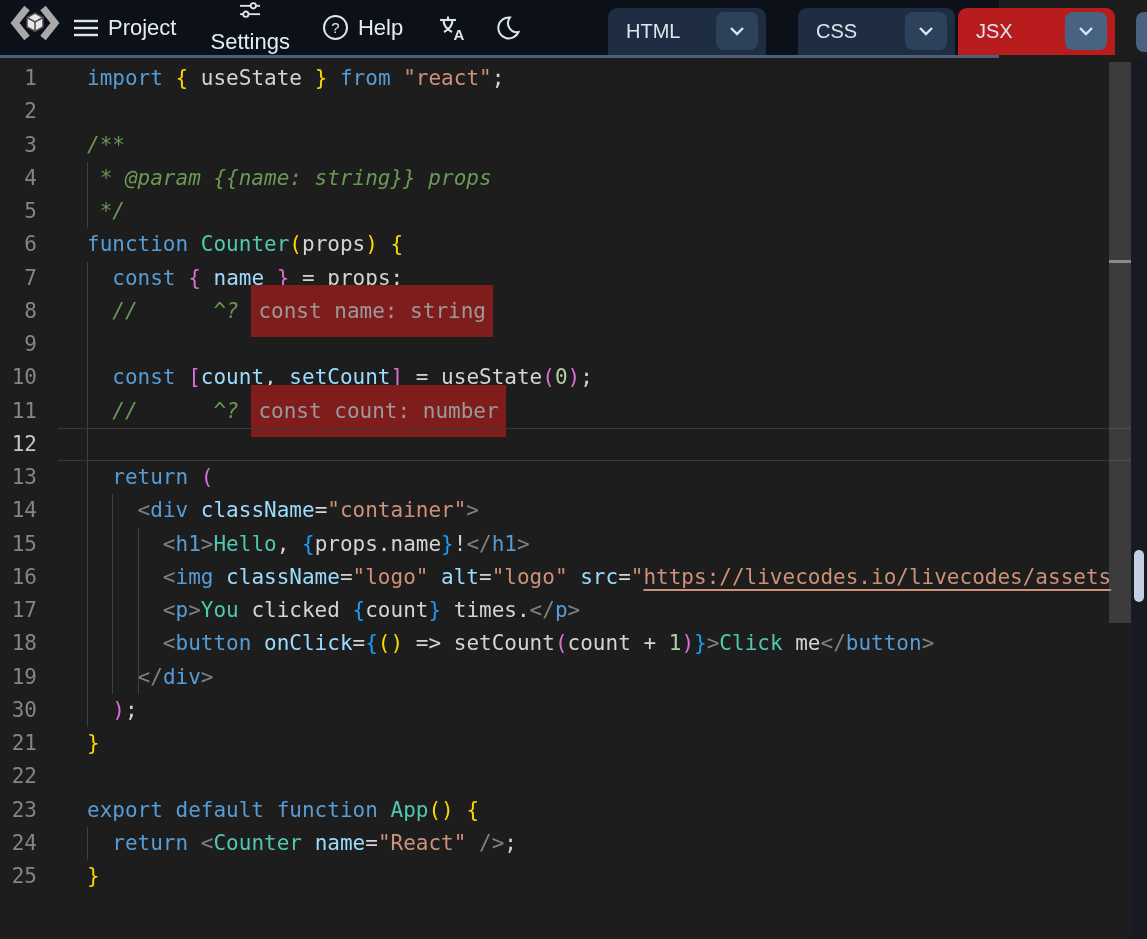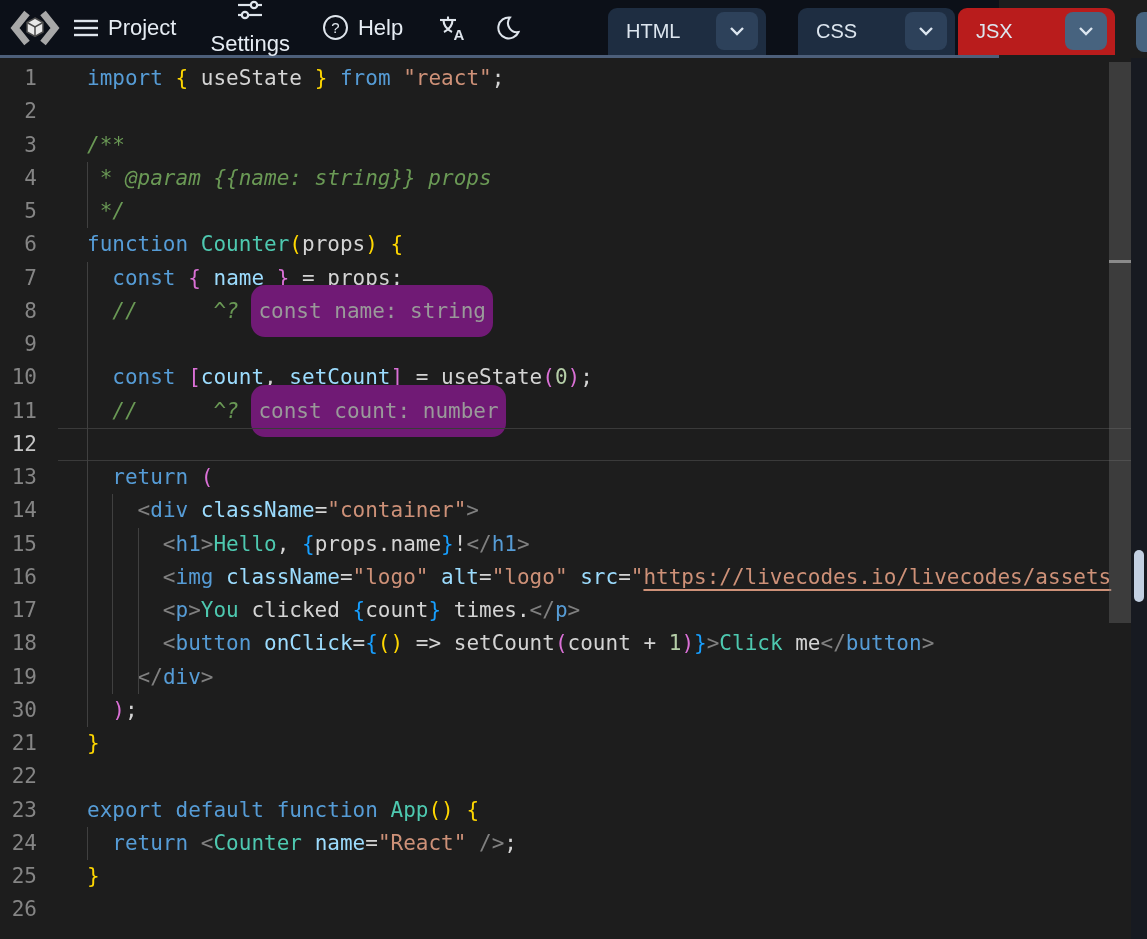--- a/index.html
+++ b/index.html
@@ -3,21 +3,21 @@
 <meta charset="utf-8">
 <style>
   * { margin:0; padding:0; box-sizing:border-box; }
   html,body { width:1147px; height:939px; overflow:hidden; background:#1d1d1d; }
   body { position:relative; font-family:"Liberation Sans", sans-serif; }
 
   
   .toolbar {
     position:absolute; left:0; top:0; width:999px; height:58px;
     background:#0c1018; border-bottom:3px solid #4d5f7a;
-    display:flex; align-items:center;
+    display:flex; 
   }
   .logo { width:54px; height:46px; margin-left:8px; flex:0 0 auto; cursor:pointer; }
   .menu-item {
     display:flex; align-items:center; gap:9px; color:#e6ecf3;
     font-size:22px; cursor:pointer; white-space:nowrap;
   }
   .mi-project { margin-left:11px; }
   .mi-settings { margin-left:34px;flex-direction:column; }
   .mi-help { margin-left:32px; }
   .icon-btn { margin-left:34px; cursor:pointer; display:flex; align-items:center; }
@@ -71,21 +71,21 @@
   .tk-var { color:#9cdcfe; }
   .tk-attr{ color:#9cdcfe; }
   .tk-pln { color:#d4d4d4; }
   .tk-com { color:#6a9955; font-style:italic; }
   .tk-num { color:#b5cea8; }
   .tk-b1  { color:#ffd700; }
   .tk-b2  { color:#da70d6; }
   .tk-b3  { color:#179fff; }
   .tk-tag { color:#569cd6; }
   .tk-tagb{ color:#808080; }
-  .tk-hint{ color:#9a9a9a; background:#701a75; padding:14px 7px; font-style:normal;border-radius:14px; }
+  .tk-hint{ color:#9a9a9a; background:#7f1d1d; padding:14px 7px; font-style:normal; }
 
   
   .ed-scrollbar {
     position:absolute; left:1109px; top:4px; width:22px; height:561px;
     background:rgba(121,121,121,0.35);
   }
   .ed-cursor-mark {
     position:absolute; left:1109px; top:202px; width:22px; height:3px;
     background:rgba(215,215,215,0.5);
   }
@@ -208,21 +208,20 @@
       <div class="code-line"><span class="ln">16</span><span class="guide" style="left: 87px;"></span><span class="guide" style="left: 112.3px;"></span><span class="guide" style="left: 137.6px;"></span><span class="code"><span class="tk-pln">      </span><span class="tk-tagb">&lt;</span><span class="tk-tag">img</span><span class="tk-pln"> </span><span class="tk-attr">className</span><span class="tk-pln">=</span><span class="tk-str">"logo"</span><span class="tk-pln"> </span><span class="tk-attr">alt</span><span class="tk-pln">=</span><span class="tk-str">"logo"</span><span class="tk-pln"> </span><span class="tk-attr">src</span><span class="tk-pln">=</span><span class="tk-str">"</span><span class="tk-lnk">https://livecodes.io/livecodes/assets</span></span></div>
       <div class="code-line"><span class="ln">17</span><span class="guide" style="left: 87px;"></span><span class="guide" style="left: 112.3px;"></span><span class="guide" style="left: 137.6px;"></span><span class="code"><span class="tk-pln">      </span><span class="tk-tagb">&lt;</span><span class="tk-tag">p</span><span class="tk-tagb">&gt;</span><span class="tk-typ">You</span><span class="tk-pln"> clicked </span><span class="tk-b3">{</span><span class="tk-pln">count</span><span class="tk-b3">}</span><span class="tk-pln"> times.</span><span class="tk-tagb">&lt;/</span><span class="tk-tag">p</span><span class="tk-tagb">&gt;</span></span></div>
       <div class="code-line"><span class="ln">18</span><span class="guide" style="left: 87px;"></span><span class="guide" style="left: 112.3px;"></span><span class="guide" style="left: 137.6px;"></span><span class="code"><span class="tk-pln">      </span><span class="tk-tagb">&lt;</span><span class="tk-tag">button</span><span class="tk-pln"> </span><span class="tk-attr">onClick</span><span class="tk-pln">=</span><span class="tk-b3">{</span><span class="tk-b1">(</span><span class="tk-b1">)</span><span class="tk-pln"> =&gt; </span><span class="tk-pln">setCount</span><span class="tk-b2">(</span><span class="tk-pln">count + </span><span class="tk-num">1</span><span class="tk-b2">)</span><span class="tk-b3">}</span><span class="tk-tagb">&gt;</span><span class="tk-typ">Click</span><span class="tk-pln"> me</span><span class="tk-tagb">&lt;/</span><span class="tk-tag">button</span><span class="tk-tagb">&gt;</span></span></div>
       <div class="code-line"><span class="ln">19</span><span class="guide" style="left: 87px;"></span><span class="guide" style="left: 112.3px;"></span><span class="guide" style="left: 137.6px;"></span><span class="code"><span class="tk-pln">    </span><span class="tk-tagb">&lt;/</span><span class="tk-tag">div</span><span class="tk-tagb">&gt;</span></span></div>
       <div class="code-line"><span class="ln">30</span><span class="guide" style="left: 87px;"></span><span class="code"><span class="tk-pln">  </span><span class="tk-b2">)</span><span class="tk-pln">;</span></span></div>
       <div class="code-line"><span class="ln">21</span><span class="code"><span class="tk-b1">}</span></span></div>
       <div class="code-line"><span class="ln">22</span><span class="code"></span></div>
       <div class="code-line"><span class="ln">23</span><span class="code"><span class="tk-kw">export</span><span class="tk-pln"> </span><span class="tk-kw">default</span><span class="tk-pln"> </span><span class="tk-kw">function</span><span class="tk-pln"> </span><span class="tk-typ">App</span><span class="tk-b1">(</span><span class="tk-b1">)</span><span class="tk-pln"> </span><span class="tk-b1">{</span></span></div>
       <div class="code-line"><span class="ln">24</span><span class="guide" style="left: 87px;"></span><span class="code"><span class="tk-pln">  </span><span class="tk-kw">return</span><span class="tk-pln"> </span><span class="tk-tagb">&lt;</span><span class="tk-typ">Counter</span><span class="tk-pln"> </span><span class="tk-attr">name</span><span class="tk-pln">=</span><span class="tk-str">"React"</span><span class="tk-pln"> </span><span class="tk-tagb">/&gt;</span><span class="tk-pln">;</span></span></div>
       <div class="code-line"><span class="ln">25</span><span class="code"><span class="tk-b1">}</span></span></div>
-      <div class="code-line"><span class="ln">26</span><span class="code"></span></div>
     </div>
   <div class="ed-scrollbar"></div>
   <div class="ed-cursor-mark"></div>
 </div>
 
 <div class="page-scroll">
   <div class="page-thumb"></div>
 </div>
 
 </body></html>

